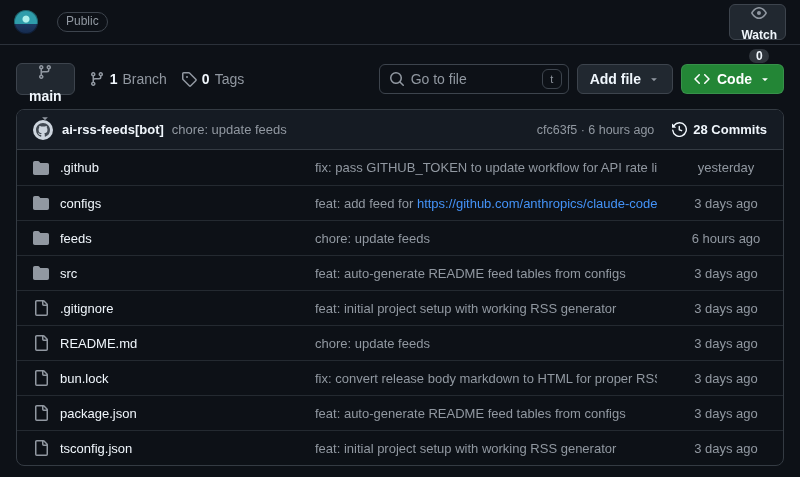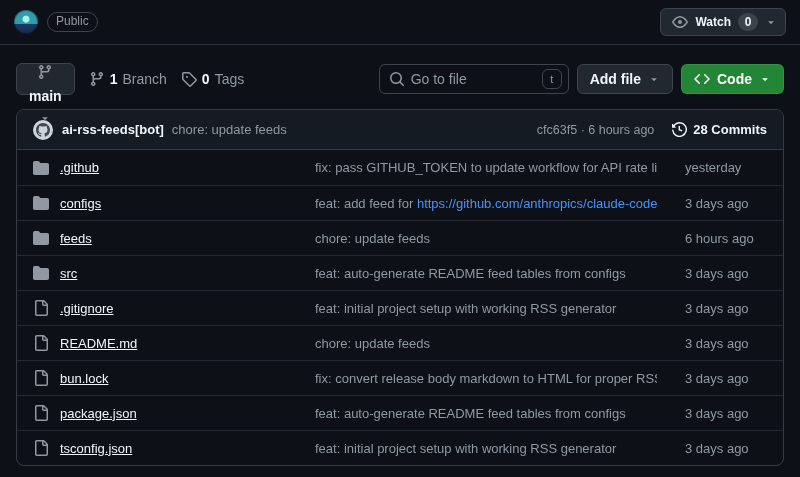--- a/index.html
+++ b/index.html
@@ -22,31 +22,32 @@
   .repo-avatar {
     width:24px; height:24px; border-radius:50%;
     margin-right:9px; flex:0 0 auto;
     background:
       radial-gradient(circle at 50% 38%, #aef0ec 0 3px, rgba(0,0,0,0) 4px),
       linear-gradient(180deg, #2f9dab 0%, #2f9dab 58%, #1d3a63 59%, #152a4d 100%);
     box-shadow: inset 0 0 0 1px rgba(0,0,0,.35);
   }
   .repo-title { font-size:17px; font-weight:700; color:#f0f6fc; letter-spacing:.2px; }
   .visibility-badge {
+    margin-left:10px;
     font-size:12px; color:#9198a1;
     border:1px solid #3d444d; border-radius:999px;
     padding:1px 8px 2px; line-height:15px;text-align:right;
   }
   .header-spacer { flex:1; }
   .watch-btn {
     display:flex; align-items:center; gap:7px;
-    height:28px; padding:0 8px 0 11px;
+    height:36px; padding:0 8px 0 11px;
     background:#212830; border:1px solid #3d444d; border-radius:6px;
     font-size:12px; font-weight:600; color:#f0f6fc;
-    cursor:pointer; margin-right:-2px;
+    cursor:pointer; margin-right:-2px;flex-direction:column;
   }
   .watch-btn .icon { color:#9198a1; }
   .counter-pill {
     background:rgba(101,108,118,.4);
     border-radius:999px; min-width:20px; height:18px;
     display:flex; align-items:center; justify-content:center;
     font-size:12px; font-weight:600; padding:0 6px;
   }
   .caret { color:#9198a1; }
 
@@ -137,27 +138,27 @@
     cursor:pointer;
   }
   .file-row {
     height:35px;
     display:flex; align-items:center;
     padding:0 16px;
     border-top:1px solid #242a31;
     font-size:13px;
   }
   .file-row:first-of-type { border-top:none; }
-  .name-cell { flex:0 0 282px; display:flex; align-items:center; gap:11px; min-width:0;text-decoration:underline; }
+  .name-cell { flex:0 0 282px; display:flex; align-items:center; gap:11px; min-width:0; }
   .row-icon { color:#9198a1; flex:0 0 auto; }
   .file-name { color:#f0f6fc; text-decoration:none; cursor:pointer; white-space:nowrap; }
   .msg-cell { flex:1; min-width:0; overflow:hidden; white-space:nowrap; }
   .commit-message-link { color:#9198a1; text-decoration:none; cursor:pointer; }
   .msg-url { color:#4493f8; cursor:pointer; }
-  .time-cell { flex:0 0 110px; text-align:left; color:#9198a1; white-space:nowrap;padding-left:28px; }
+  .time-cell { flex:0 0 110px; text-align:center; color:#9198a1; white-space:nowrap;padding-left:28px; }
 </style>
 </head>
 <body>
 
 <div class="top-header">
   <div class="repo-avatar"></div>
   <div class="visibility-badge">Public</div>
   <div class="header-spacer"></div>
   <div class="watch-btn">
     <span class="icon">

